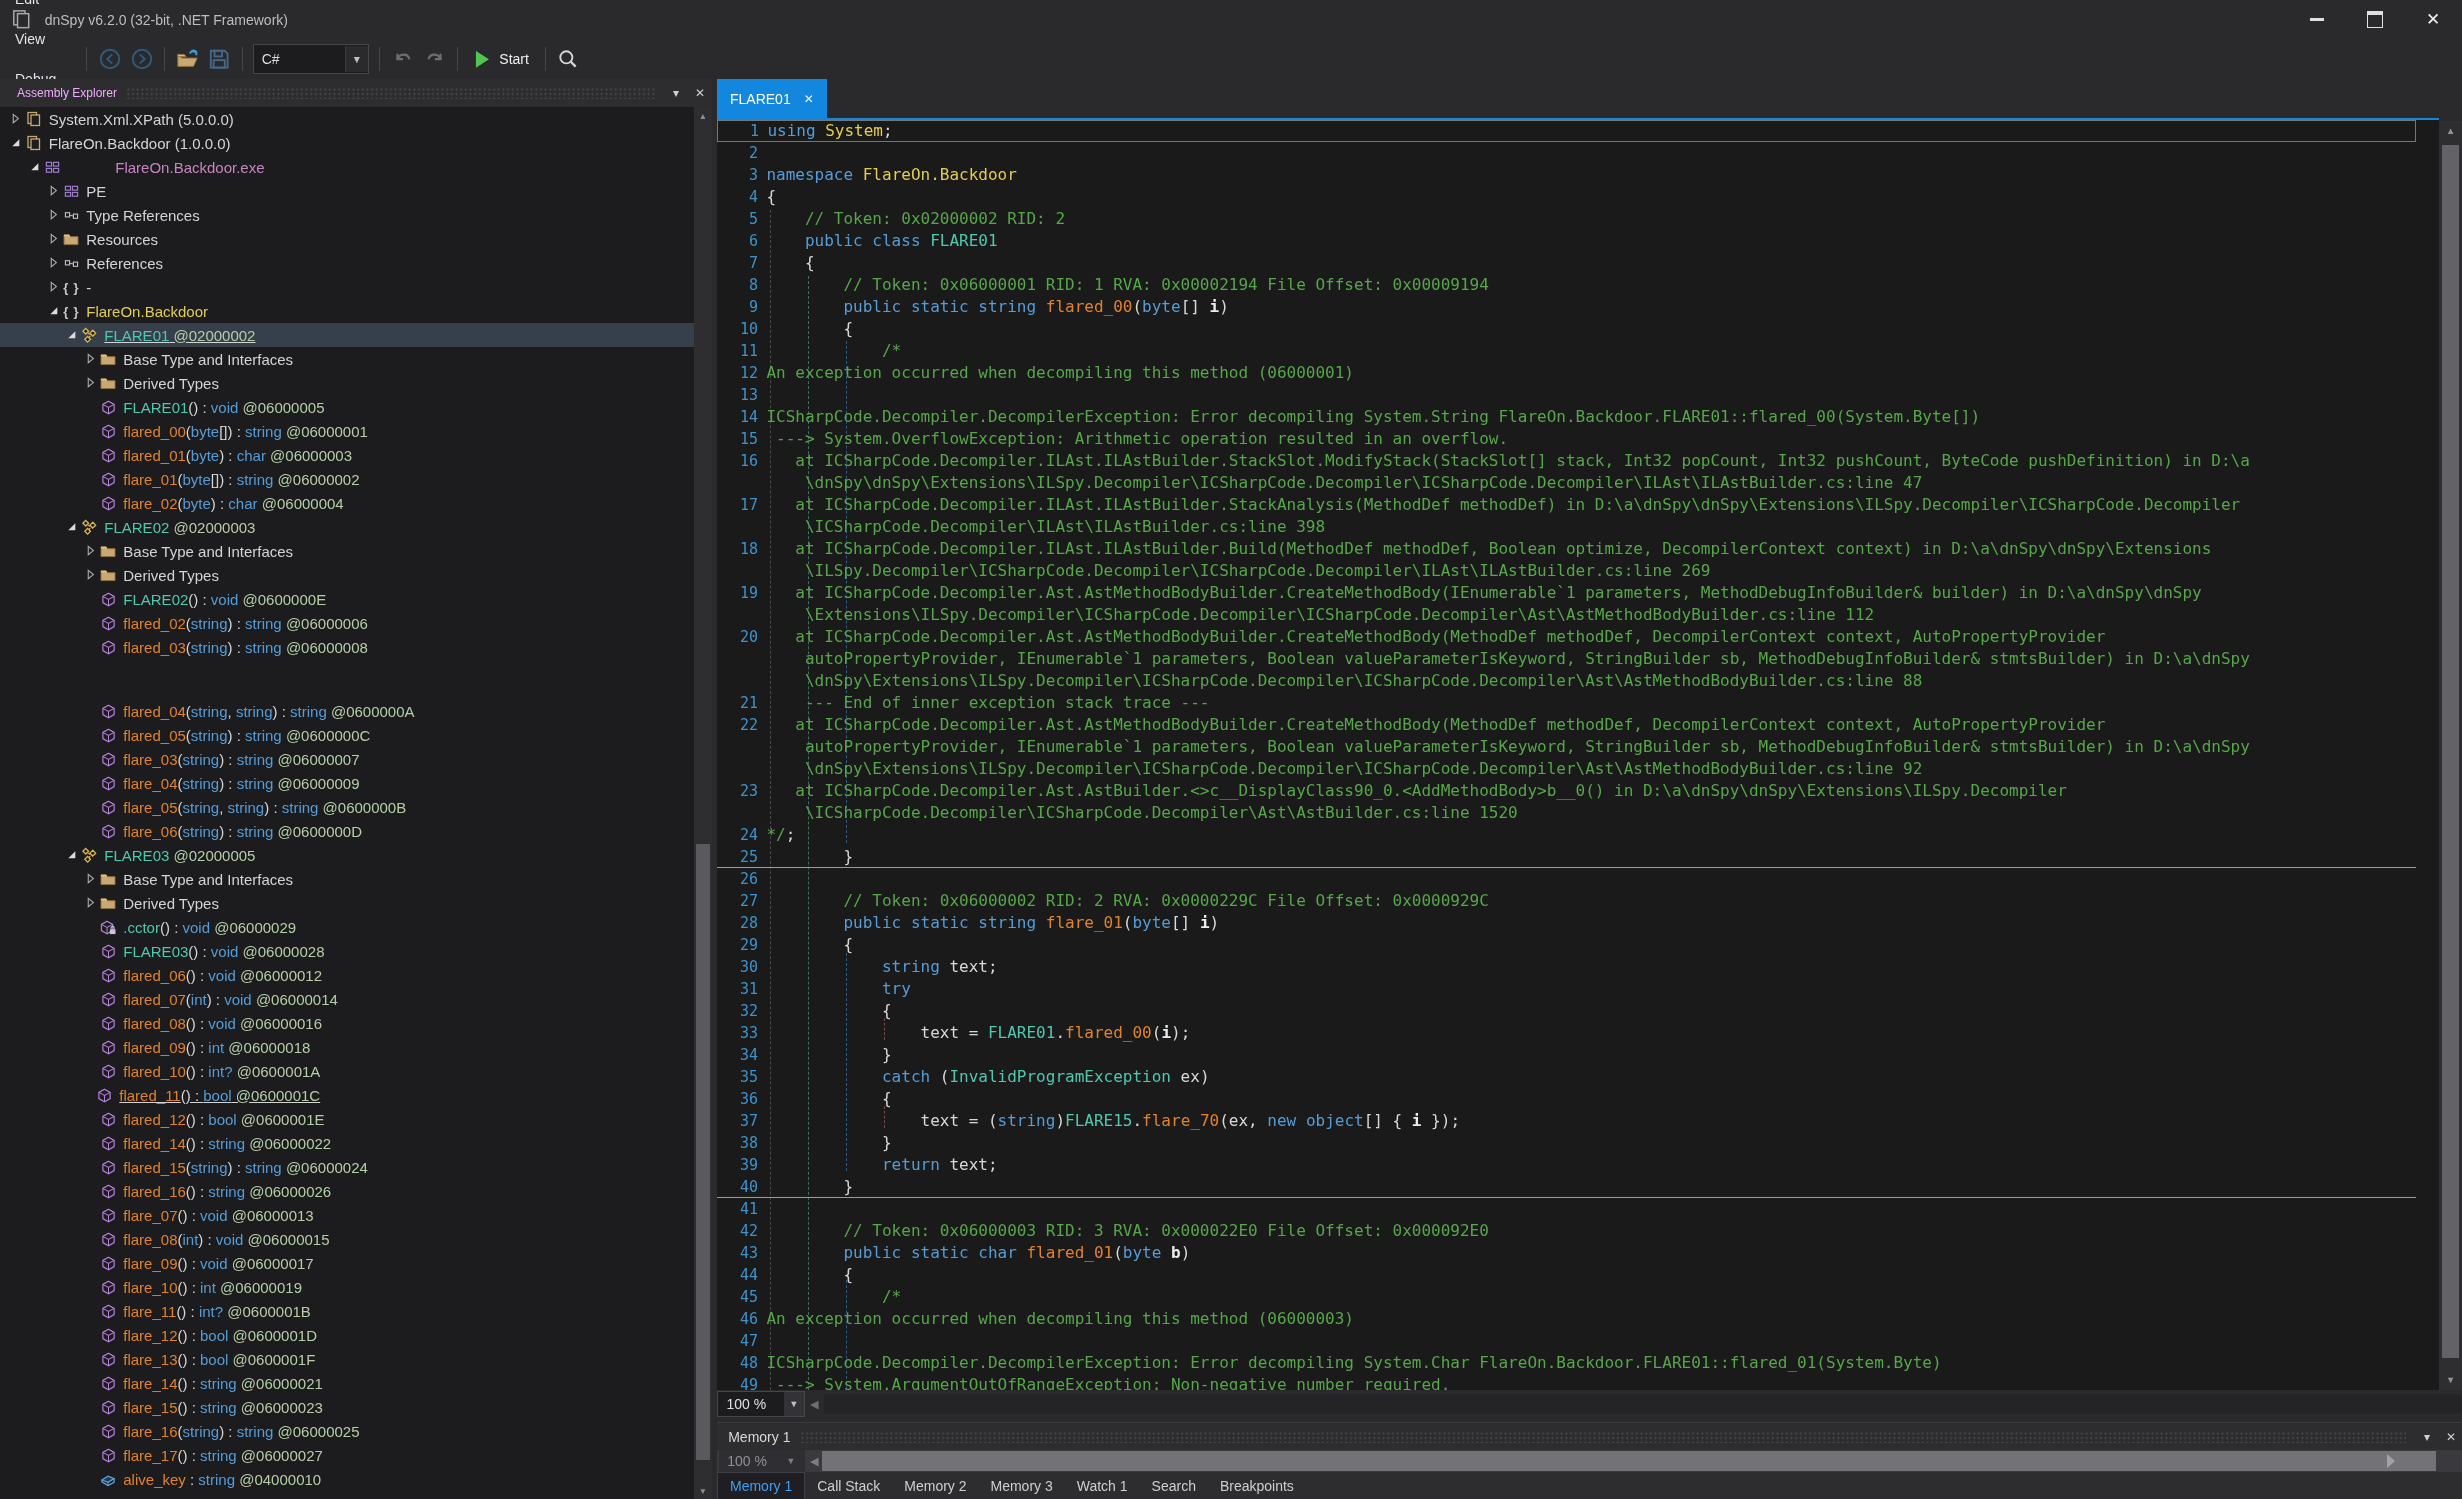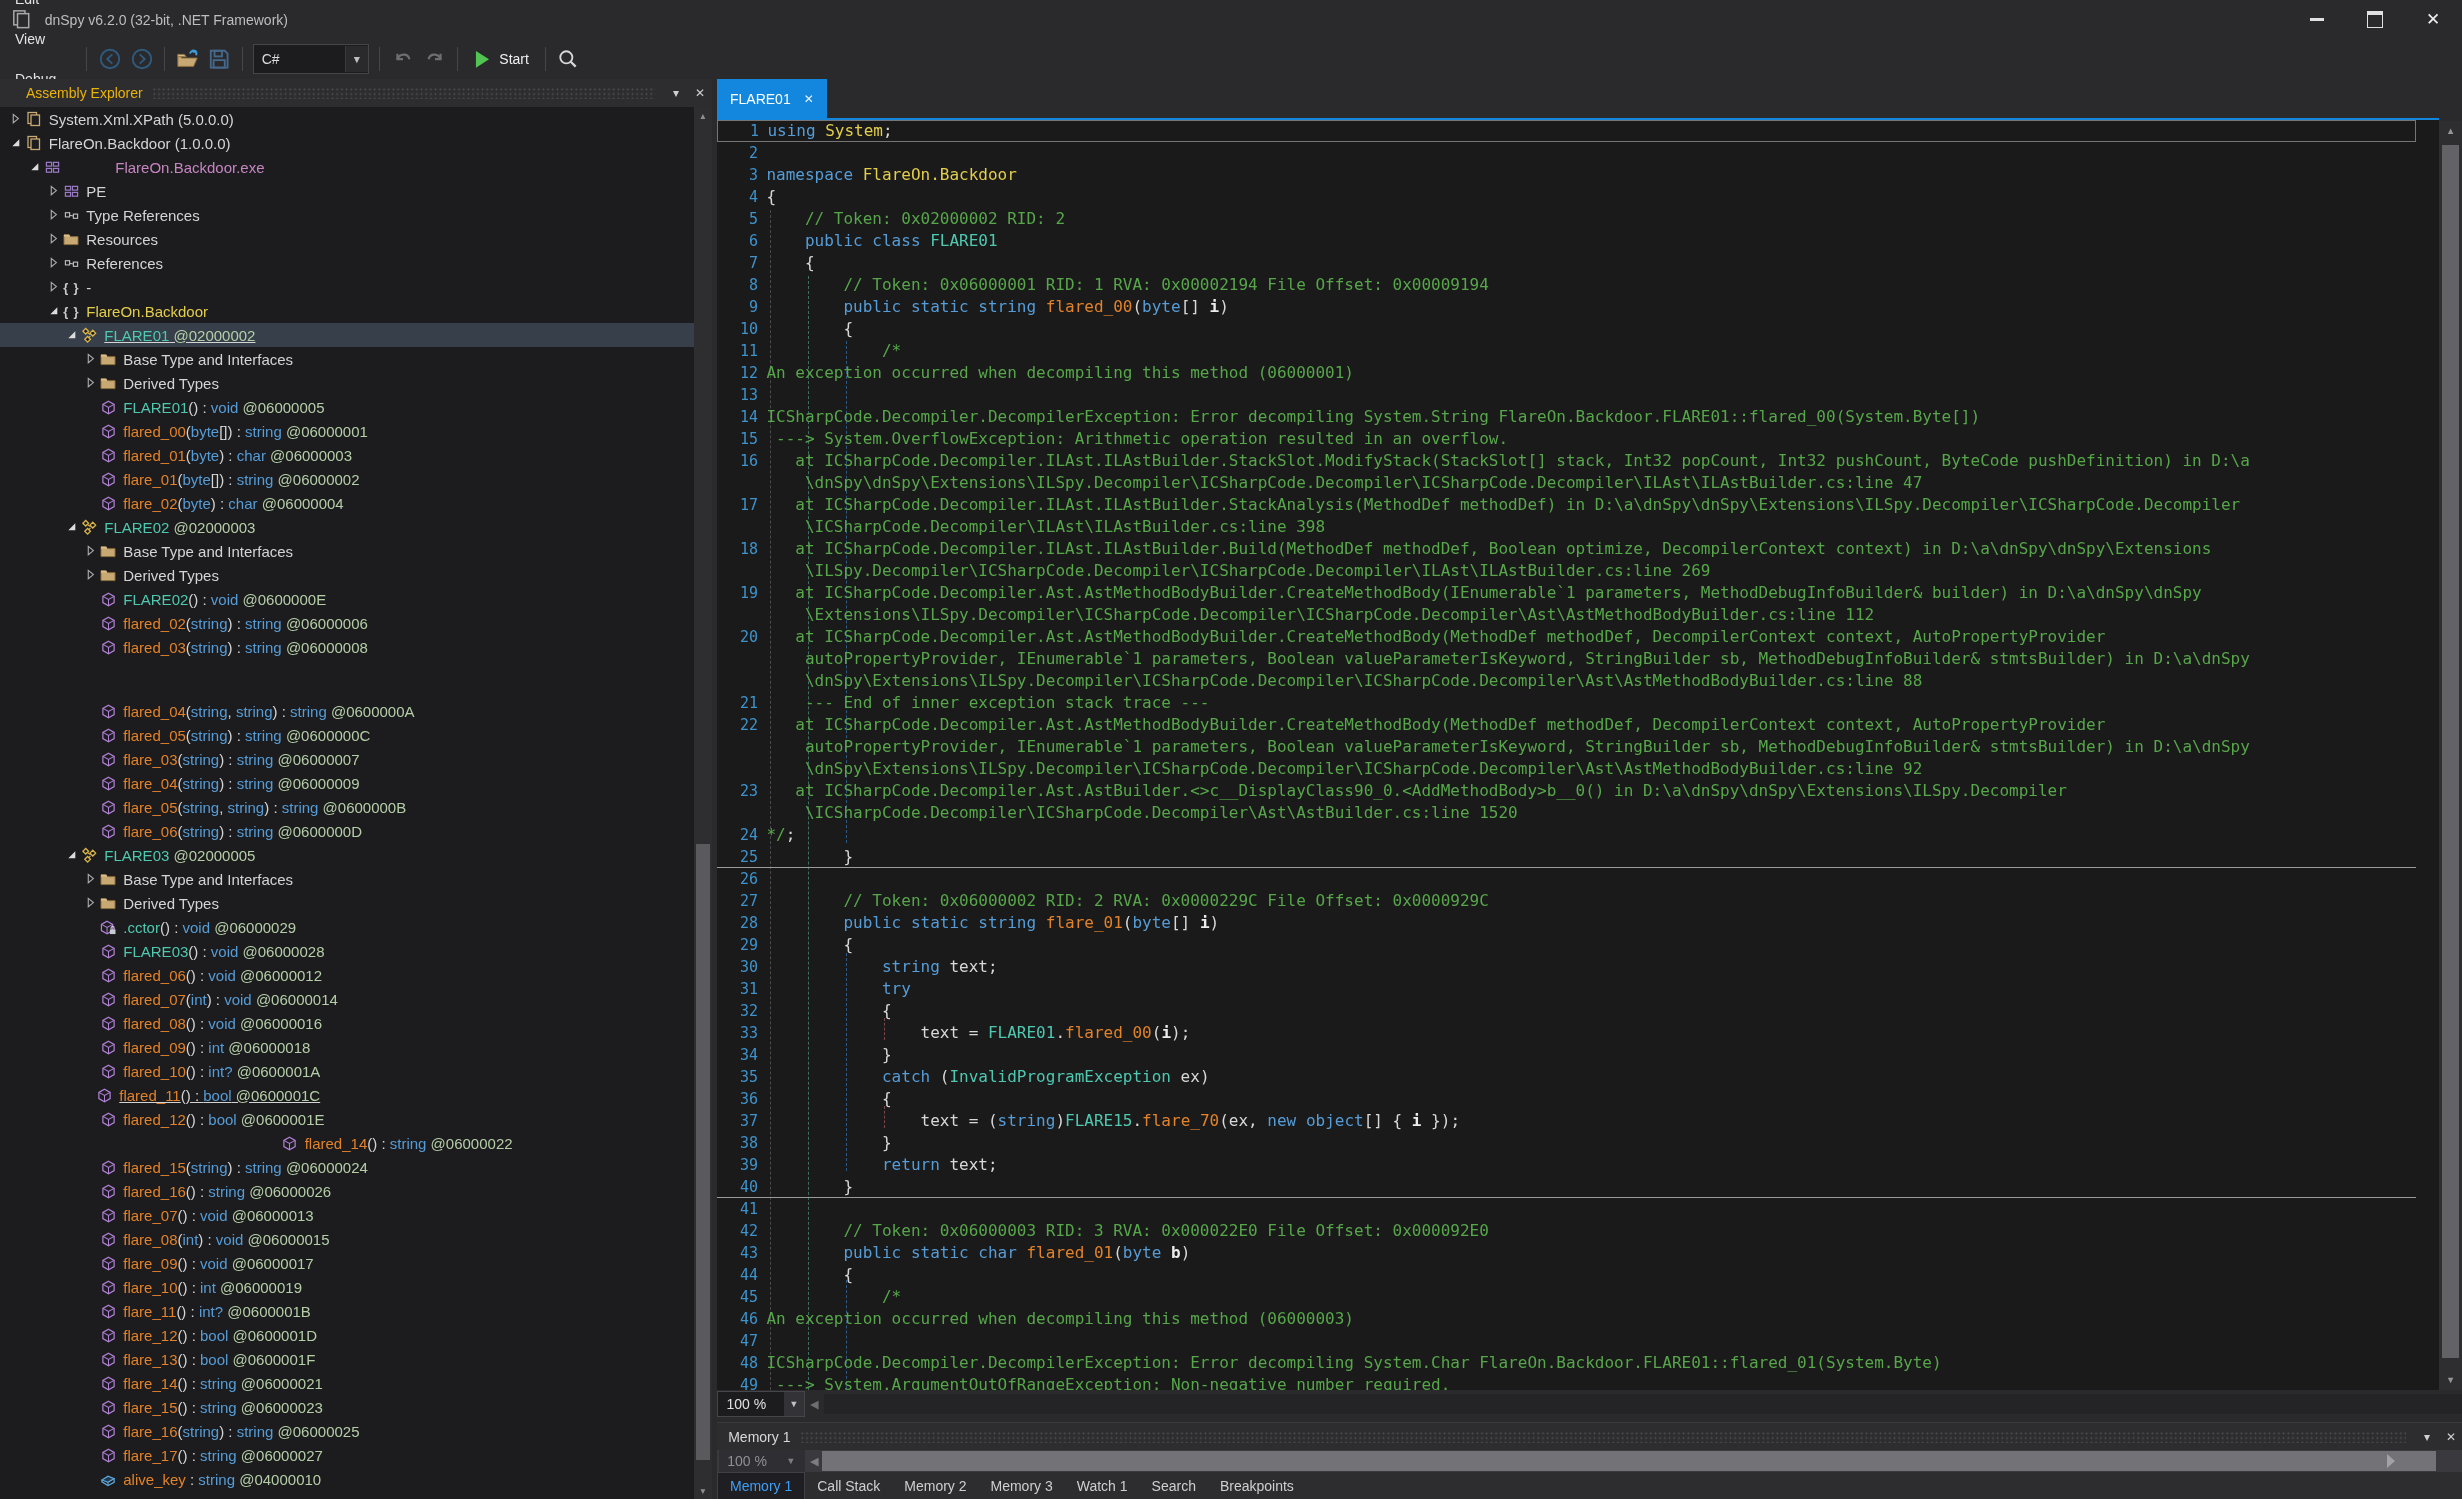--- a/index.html
+++ b/index.html
@@ -23,21 +23,21 @@
   .tb-sep{width:0.9px;height:24px;background:#46464A;margin:0 6.5px;}
   .tb-btn{width:32px;height:32px;display:flex;align-items:center;justify-content:center;}
   #lang-combo{width:114px;height:28px;background:#1C1C1E;border:0.9px solid #46464A;display:flex;align-items:center;margin:0 3.7px;}
   #lang-combo .val{flex:1;padding-left:7.5px;font-size:14px;color:#DCDCDC;}
   #lang-combo .drop{width:22.4px;height:26px;border-left:0.9px solid #3A3A3E;display:flex;align-items:center;justify-content:center;color:#C0C0C4;font-size:10.3px;background:#2A2A2C;}
   #start-btn{display:flex;align-items:center;gap:8.4px;padding:0 9.3px;height:32px;}
   #start-btn .lbl{font-size:14px;color:#F0F0F0;}
 
   
   #ae-header{left:0;top:79px;width:712px;height:28px;background:#2D2D30;display:flex;align-items:center;border-bottom:0.9px solid #222224;}
-  #ae-header .ttl{padding-left:26px;font-size:14px;color:#eab308;white-space:nowrap;}
+  #ae-header .ttl{padding-left:17px;font-size:12px;color:#f0abfc;white-space:nowrap;}
   .dots{flex:1;height:11.2px;margin:0 9.3px;background-image:radial-gradient(#47474B 0.9px,transparent 1.1px);background-size:4.7px 4.7px;background-position:0 0;}
   .hdr-btn{width:24px;height:22.4px;display:flex;align-items:center;justify-content:center;color:#CFCFD2;font-size:12px;}
   #tree{left:0;top:107px;width:694px;height:1392px;background:#1C1C1E;overflow:hidden;}
   .trow{height:24px;display:flex;align-items:center;white-space:nowrap;font-size:15px;}
   .trow.sel{background:#37404A;}
   .texp{width:17px;height:15px;flex:none;display:flex;align-items:center;justify-content:center;}
   .tico{width:18.7px;height:15px;flex:none;display:flex;align-items:center;justify-content:center;margin-right:5.6px;}
   .braces-glyph{color:#C9C9C9;font-size:13px;font-weight:bold;letter-spacing:0.9px;}
   #tree-scroll{left:694px;top:107px;width:17.7px;height:1392px;background:#2E2E31;}
   .sb-arrow{position:absolute;left:0;width:17.7px;height:17px;display:flex;align-items:center;justify-content:center;color:#8E8E92;font-size:8.4px;}
@@ -692,21 +692,21 @@
       <div class="trow" style="padding-left: 82px;">
         <span class="texp"></span>
         <span class="tico">
           <svg width="15" height="15" viewBox="0 0 16 16">
             <path d="M8 1.3 L14 4.7 V11.3 L8 14.7 L2 11.3 V4.7 Z" fill="none" stroke="#B180D7" stroke-width="1.3"></path>
             <path d="M2 4.7 L8 8 L14 4.7 M8 8 V14.7" fill="none" stroke="#B180D7" stroke-width="1.1"></path>
           </svg>
         </span>
         <span><span class="c-me">flared_12</span><span class="c-tp">() : </span><span class="c-kw">bool</span><span class="c-ad"> @0600001E</span></span>
       </div>
-      <div class="trow" style="padding-left: 82px; justify-content: center;">
+      <div class="trow" style="padding-left: 82px;">
         <span class="texp"></span>
         <span class="tico">
           <svg width="15" height="15" viewBox="0 0 16 16">
             <path d="M8 1.3 L14 4.7 V11.3 L8 14.7 L2 11.3 V4.7 Z" fill="none" stroke="#B180D7" stroke-width="1.3"></path>
             <path d="M2 4.7 L8 8 L14 4.7 M8 8 V14.7" fill="none" stroke="#B180D7" stroke-width="1.1"></path>
           </svg>
         </span>
         <span><span class="c-me">flared_14</span><span class="c-tp">() : </span><span class="c-kw">string</span><span class="c-ad"> @06000022</span></span>
       </div>
       <div class="trow" style="padding-left: 82px;">

